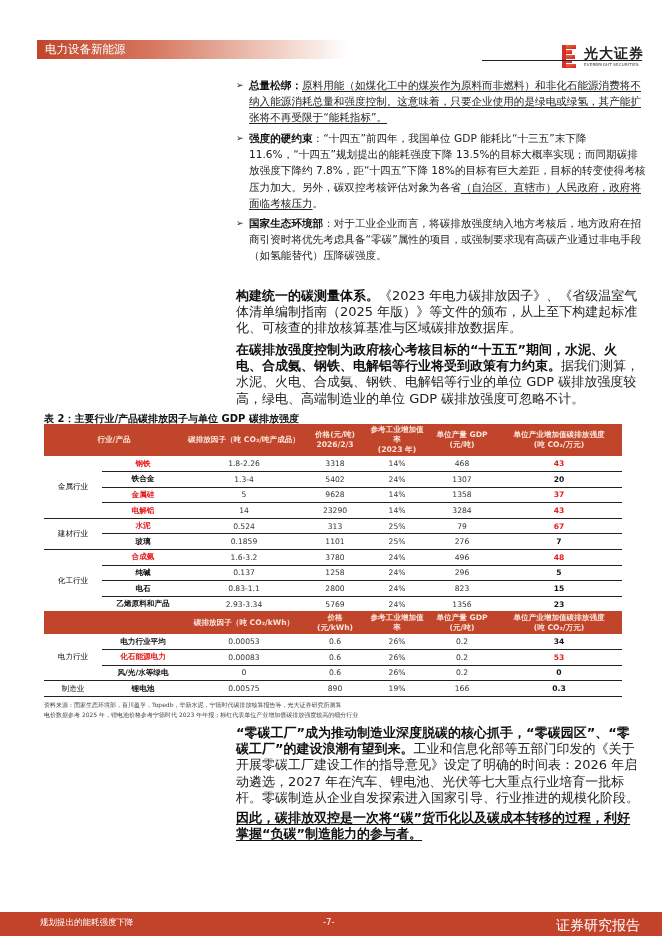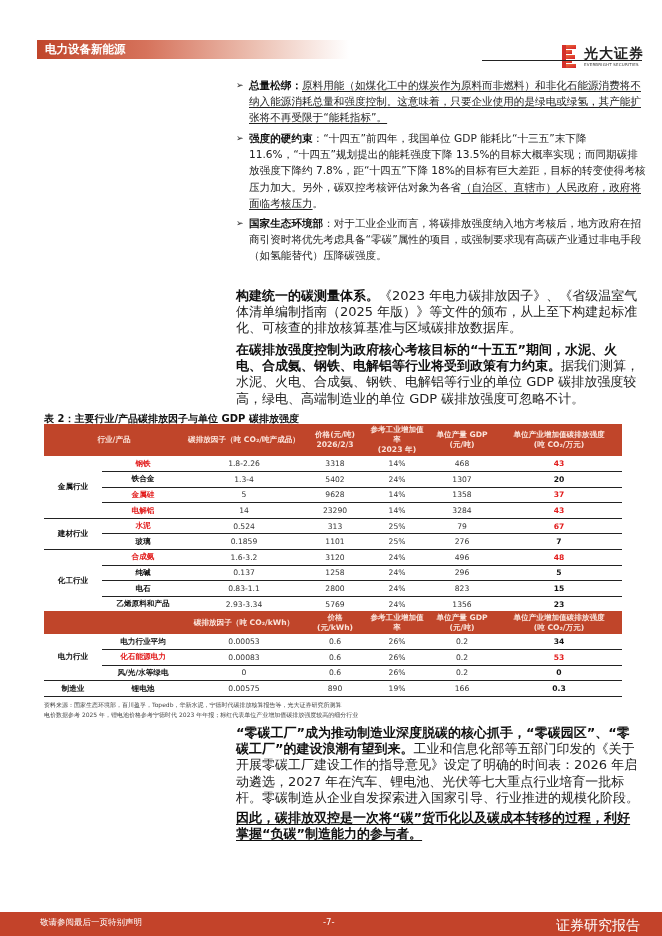--- a/index.html
+++ b/index.html
@@ -4,21 +4,21 @@
 <style>
   * { box-sizing: border-box; margin: 0; padding: 0; }
   html, body { width: 662px; height: 936px; background: #ffffff; overflow: hidden; }
   body { font-family: "DejaVu Sans", "Liberation Sans", sans-serif; color: #1a1a1a; position: relative; }
 
   .header-bar {
     position: absolute; left: 37px; top: 40px; width: 312px; height: 19px;
     background: linear-gradient(90deg, #c0452a 0%, #d6735c 35%, #ecc0b2 70%, #ffffff 100%);
   }
   .header-title {
-    position: absolute; left: 45px; top: 42px; font-size: 11.5px; font-weight: bold; color: #ffffff;
+    position: absolute; left: 45px; top: 42px; font-size: 11.5px; font-weight: normal; color: #ffffff;
   }
   .logo { position: absolute; left: 562px; top: 34px; width: 104px; height: 26px; margin-top: 10px; }
   .logo-mark { position: absolute; left: 0; top: 1px; width: 14px; height: 23px; }
   .logo-cn { position: absolute; left: 22px; top: 1px; font-size: 14px; font-weight: bold; color: #222; letter-spacing: 1px; }
   .logo-en { position: absolute; left: 22px; top: 18px; font-size: 4px; color: #333; letter-spacing: 0.2px; }
   .header-rule { position: absolute; left: 382px; top: 60px; width: 110px; height: 1px; background: #222; }
 
   .body-text { position: absolute; left: 236px; width: 406px; font-size: 13px; line-height: 16.2px; color: #222; }
   .bullet { position: absolute; left: 236px; width: 412px; font-size: 10.6px; line-height: 16.2px; color: #222; }
   .bullet .arrow { position: absolute; left: 0; top: 0; font-size: 9px; }
@@ -27,21 +27,21 @@
   .u { text-decoration: underline; text-underline-offset: 2px; }
 
   .table-title { position: absolute; left: 44px; top: 412px; font-size: 10px; font-weight: bold; color: #111; }
   table.data {
     position: absolute; left: 44px; border-collapse: collapse; width: 578px; font-size: 7.6px; color: #333;
   }
   table.data th {
     background: #c0452a; color: #fbe3da; font-weight: bold; text-align: center; line-height: 10px; padding: 1px 2px;
   }
   table.data td { text-align: center; height: 15.6px; padding: 0 2px; border-bottom: 1.2px solid #222; }
-  table.data td.cat { font-weight: bold; color: #111; border-bottom: 1.2px solid #222; margin-top: 44px; }
+  table.data td.cat { font-weight: normal; color: #111; border-bottom: 1.2px solid #222; margin-top: 44px; }
   table.data td.prod { font-weight: bold; color: #111; }
   table.data td.red { color: #e21b1b; }
   table.data td.intensity { font-weight: bold; color: #111; }
   table.data td.intensity.red { color: #e21b1b; }
   .t1 { top: 424px; }
   .t2 { top: 611px; }
 
   .source { position: absolute; left: 44px; font-size: 6px; color: #444; line-height: 10px; }
 
   .footer {
@@ -175,21 +175,21 @@
       <td>1101</td>
       <td>25%</td>
       <td>276</td>
       <td class="intensity">7</td>
     </tr>
 
     <tr>
       <td class="cat" rowspan="4">化工行业</td>
       <td class="prod red">合成氨</td>
       <td>1.6-3.2</td>
-      <td>3120</td>
+      <td>3780</td>
       <td>24%</td>
       <td>496</td>
       <td class="intensity red">48</td>
     </tr>
     <tr>
       <td class="prod">纯碱</td>
       <td>0.137</td>
       <td>1258</td>
       <td>24%</td>
       <td>296</td>
@@ -280,16 +280,16 @@
 
 <div class="body-text" style="top:725px;">
   <span class="b">“零碳工厂”成为推动制造业深度脱碳的核心抓手，“零碳园区”、“零碳工厂”的建设浪潮有望到来。</span><span>工业和信息化部等五部门印发的《关于开展零碳工厂建设工作的指导意见》设定了明确的时间表：2026 年启动遴选，2027 年在汽车、锂电池、光伏等七大重点行业培育一批标杆。零碳制造从企业自发探索进入国家引导、行业推进的规模化阶段。</span>
 </div>
 
 <div class="body-text" style="top:810px;">
   <span class="b u">因此，碳排放双控是一次将“碳”货币化以及碳成本转移的过程，利好掌握“负碳”制造能力的参与者。</span>
 </div>
 
 <div class="footer">
-  <span class="left">敬请参阅最后一页特别声明</span>
+  <span class="left">规划提出的能耗强度下降</span>
   <span class="mid">-7-</span>
   <span class="right">证券研究报告</span>
 </div>
 
 </body></html>

